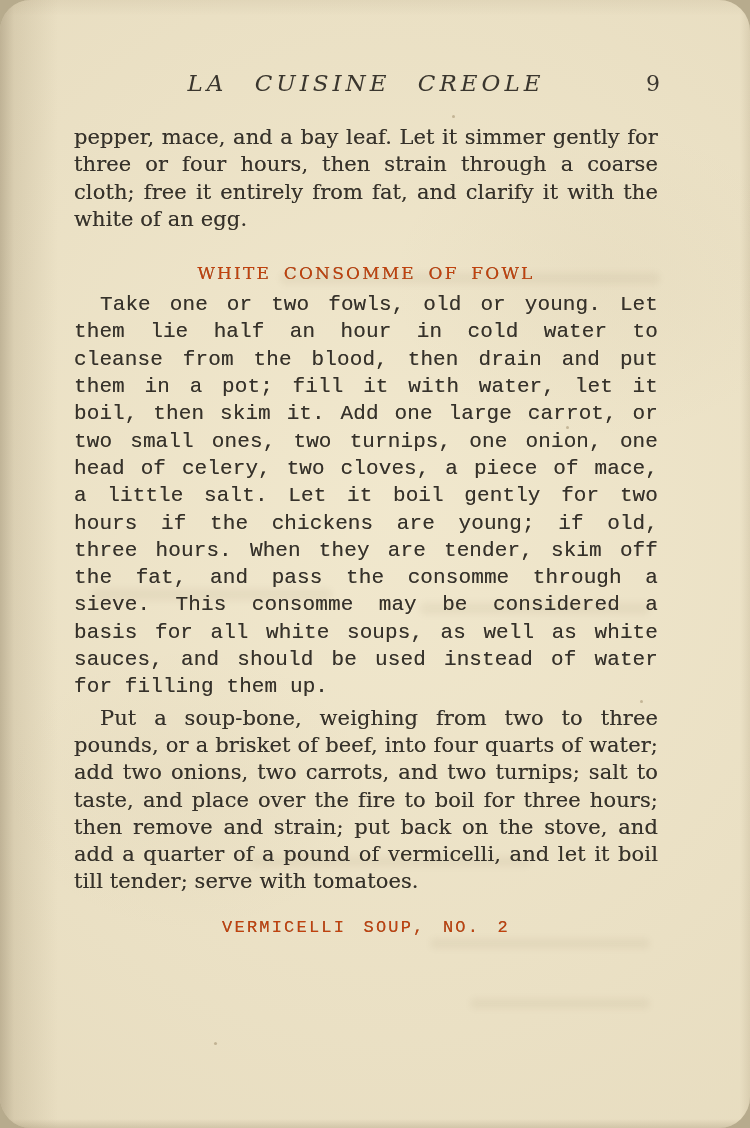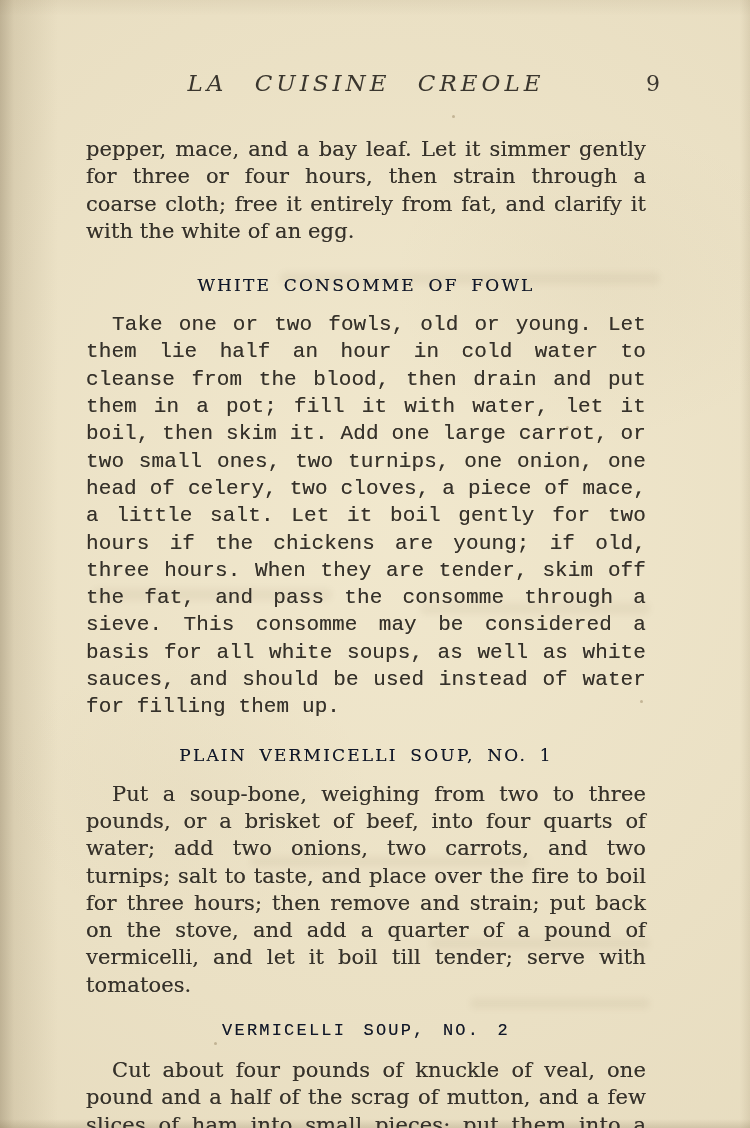--- a/index.html
+++ b/index.html
@@ -9,20 +9,21 @@
   }
 
   .scan {
     position: relative;
     width: 750px;
     height: 1128px;
     background: #ede3c7;
     overflow: hidden;
     font-family: "DejaVu Serif", serif;
     color: #35312a;
+    border-radius: 31px;
   }
 
   
   .scan .texture {
     position: absolute;
     inset: 0;
     pointer-events: none;
     background:
       linear-gradient(90deg, rgba(94,76,46,0.30) 0px, rgba(116,96,60,0.14) 14px, rgba(116,96,60,0.0) 58px),
       linear-gradient(270deg, rgba(116,96,60,0.12) 0px, rgba(116,96,60,0.0) 10px),
@@ -73,36 +74,36 @@
     top: 120px;
     left: 70px;
     width: 592px;
     font-size: 21px;
     line-height: 27.3px;
     text-align: justify;
     letter-spacing: 0.1px;
   }
 
   .content p {
-    margin: 16px;
+    margin: 4px;
     text-indent: 26px;
     text-shadow: 0 0 0.5px rgba(52,47,38,0.55);
   }
   .content p.no-indent { text-indent: 0; }
 
   .recipe-heading {
-    margin: 16px;
+    margin: 8px;
     font-size: 17px;
     line-height: 20px;
     font-weight: normal;
     text-align: center;
     text-indent: 0;
     letter-spacing: 2.2px;
     word-spacing: 5px;
-    color: #0f172a;
+    color: #c2410c;
     text-shadow: 0 0 0.5px rgba(52,47,38,0.6);
   }
 
   .mt-para-1   { margin-top: 2px; }
   .mt-head-1   { margin-top: 30px; }
   .mt-para-2   { margin-top: 12px; font-family: Liberation Mono, monospace; }
   .mt-head-2   { margin-top: 24px; }
   .mt-para-3   { margin-top: 15px; }
   .mt-head-3   { margin-top: 22px; font-family: Liberation Mono, monospace; }
   .mt-para-4   { margin-top: 15px; }
@@ -140,21 +141,19 @@
     <span class="page-num">9</span>
   </header>
 
   <main class="content">
 
     <p class="no-indent mt-para-1">pepper, mace, and a bay leaf. Let it simmer gently for three or four hours, then strain through a coarse cloth; free it entirely from fat, and clarify it with the white of an egg.</p>
 
     <h2 class="recipe-heading mt-head-1">WHITE CONSOMME OF FOWL</h2>
     <p class="mt-para-2">Take one or two fowls, old or young. Let them lie half an hour in cold water to cleanse from the blood, then drain and put them in a pot; fill it with water, let it boil, then skim it. Add one large carrot, or two small ones, two turnips, one onion, one head of celery, two cloves, a piece of mace, a little salt.  Let it boil gently for two hours if the chickens are young; if old, three hours. When they are tender, skim off the fat, and pass the consomme through a sieve.  This consomme may be considered a basis for all white soups, as well as white sauces, and should be used instead of water for filling them up.</p>
 
-    <h2 class="recipe-heading mt-head-2">PLAIN VERMICELLI SOUP, NO. 1</h2>
     <p class="mt-para-3">Put a soup-bone, weighing from two to three pounds, or a brisket of beef, into four quarts of water; add two onions, two carrots, and two turnips; salt to taste, and place over the fire to boil for three hours; then remove and strain; put back on the stove, and add a quarter of a pound of vermicelli, and let it boil till tender; serve with tomatoes.</p>
 
     <h2 class="recipe-heading mt-head-3">VERMICELLI SOUP, NO. 2</h2>
-    <p class="mt-para-4">Cut about four pounds of knuckle of veal, one pound and a half of the scrag of mutton, and a few slices of ham into small pieces; put them into a saucepan with one onion stuck with cloves, and four ounces of butter;</p>
 
   </main>
 
 </div>
 
 </body></html>

